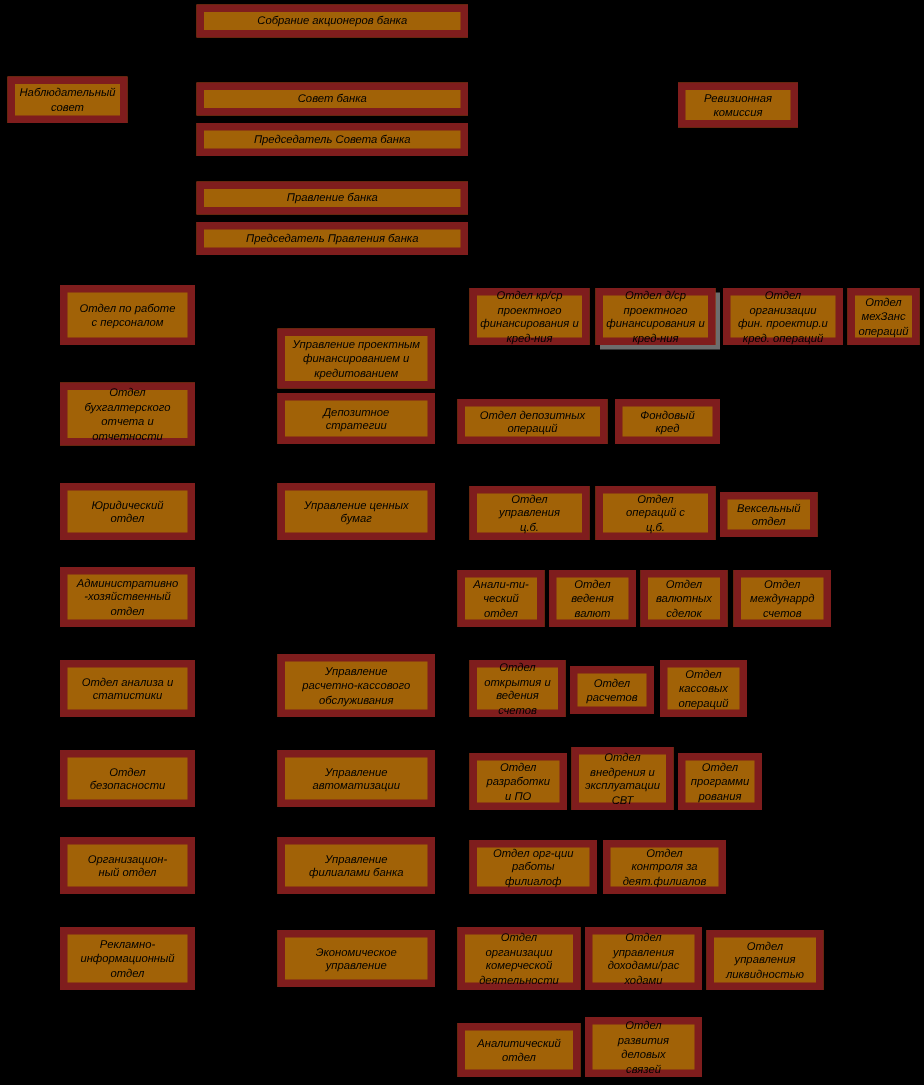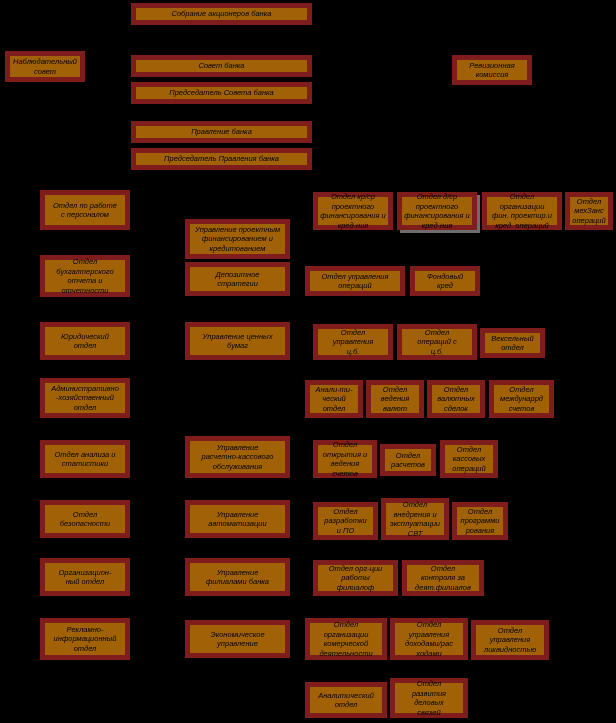--- a/index.html
+++ b/index.html
@@ -84,21 +84,21 @@
 кред. операций</div>
     <div class="node" style="left: 565px; top: 192px; width: 48px; height: 38px;">Отдел
 мехЗанс
 операций</div>
     <div class="node" style="left: 40px; top: 255px; width: 90px; height: 42px;">Отдел
 бухгалтерского
 отчета и
 отчетности</div>
     <div class="node" style="left: 185px; top: 262px; width: 105px; height: 34px;">Депозитное
 стратегии</div>
-    <div class="node" style="left: 305px; top: 266px; width: 100px; height: 30px;">Отдел управления
+    <div class="node" style="left: 305px; top: 266px; width: 100px; height: 30px;">Отдел депозитных
 операций</div>
     <div class="node" style="left: 410px; top: 266px; width: 70px; height: 30px;">Фондовый
 кред</div>
     <div class="node" style="left: 40px; top: 322px; width: 90px; height: 38px;">Юридический
 отдел</div>
     <div class="node" style="left: 185px; top: 322px; width: 105px; height: 38px;">Управление ценных
 бумаг</div>
     <div class="node" style="left: 313px; top: 324px; width: 80px; height: 36px;">Отдел
 управления
 ц.б.</div>

